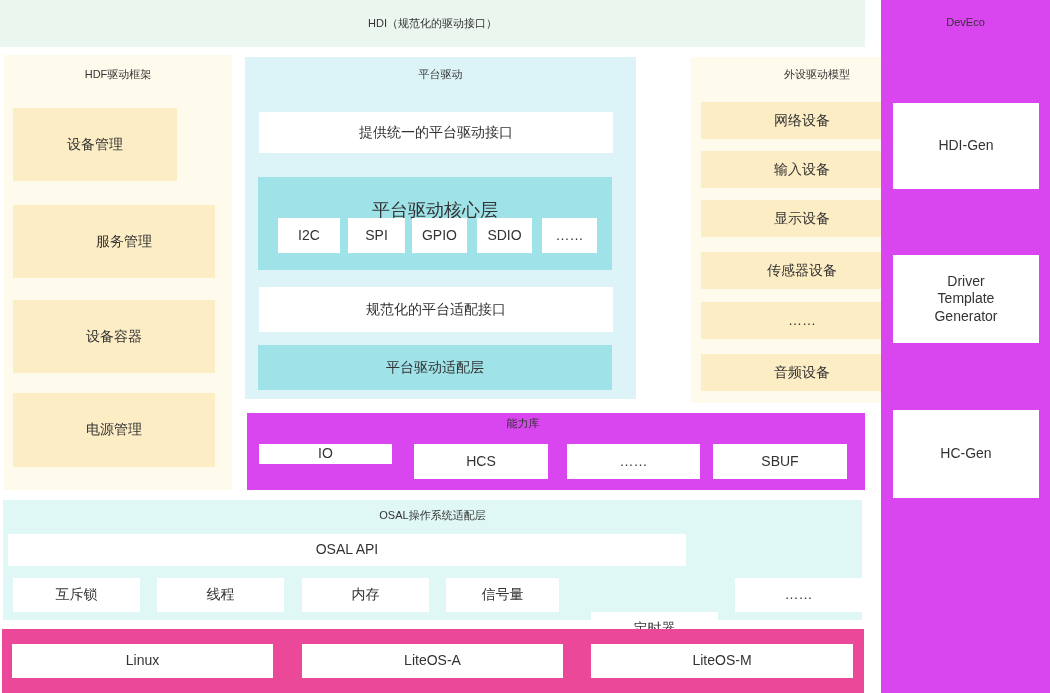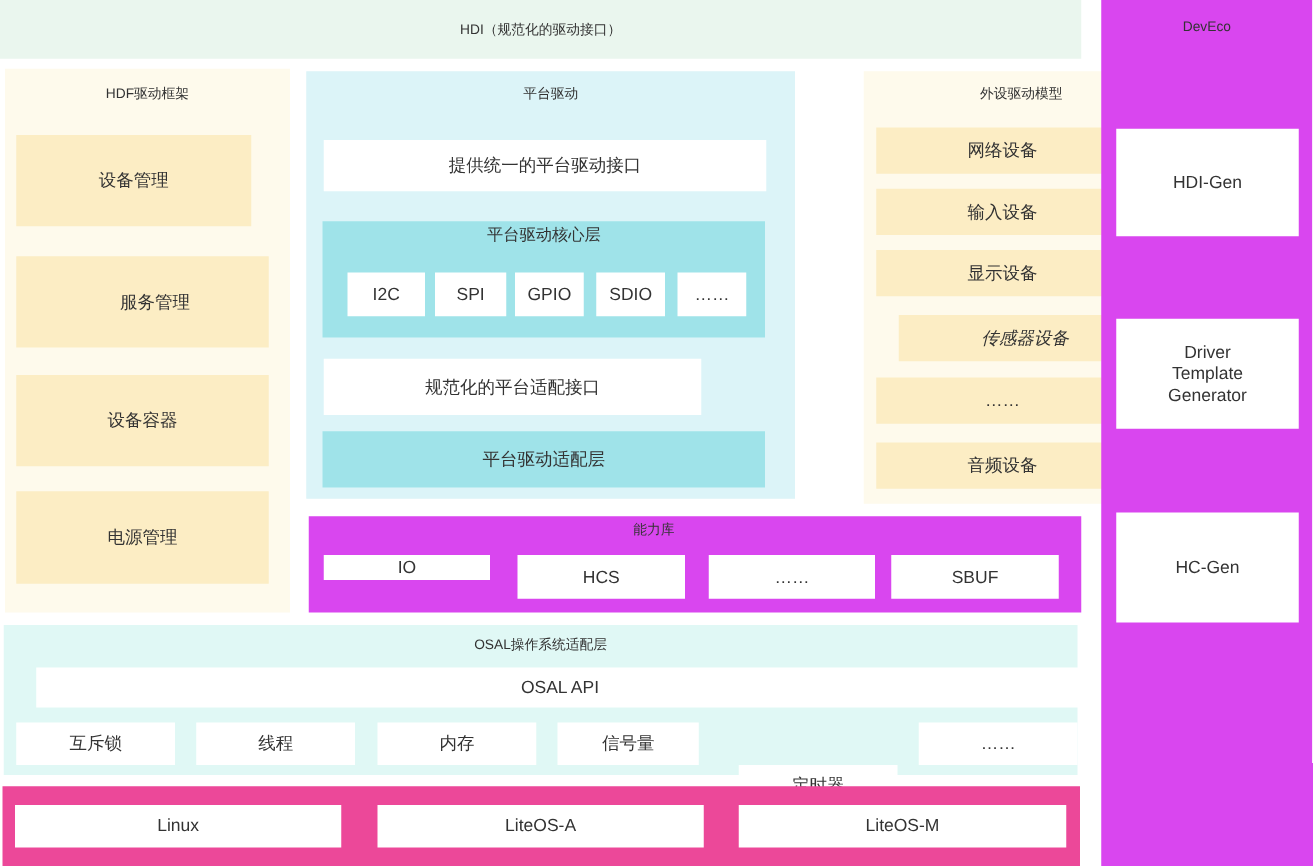--- a/index.html
+++ b/index.html
@@ -24,64 +24,64 @@
 <body>
 
 <div class="canvas">
 
   <div class="abs banner" style="left:0;top:0;width:865px;height:47px;display:flex;align-items:center;justify-content:center;">
     <span class="sec-title">HDI（规范化的驱动接口）</span>
   </div>
 
   <div class="abs cream" style="left:4px;top:55px;width:228px;height:435px;">
     <div class="sec-title" style="padding-top:12px;">HDF驱动框架</div>
-    <div class="abs cbox yellow" style="left:9px;top:53px;width:188px;height:73px;">设备管理</div>
+    <div class="abs cbox yellow" style="left:9px;top:53px;width:164px;height:73px;">设备管理</div>
     <div class="abs cbox yellow" style="left:9px;top:150px;width:202px;height:73px;padding-left:20px;">服务管理</div>
     <div class="abs cbox yellow" style="left:9px;top:245px;width:202px;height:73px;">设备容器</div>
     <div class="abs cbox yellow" style="left:9px;top:338px;width:202px;height:74px;">电源管理</div>
   </div>
 
   <div class="abs cyan" style="left:245px;top:57px;width:391px;height:342px;">
     <div class="sec-title" style="padding-top:10px;">平台驱动</div>
     <div class="abs cbox white" style="left:14px;top:55px;width:354px;height:41px;">提供统一的平台驱动接口</div>
 
     <div class="abs teal" style="left:13px;top:120px;width:354px;height:93px;">
-      <div class="sec-title" style="padding-top:2px;font-size:13px;">平台驱动核心层</div>
+      <div class="sec-title" style="padding-top:21px;font-size:18px;">平台驱动核心层</div>
       <div class="abs cbox white" style="left:20px;top:41px;width:62px;height:35px;">I2C</div>
       <div class="abs cbox white" style="left:90px;top:41px;width:57px;height:35px;">SPI</div>
       <div class="abs cbox white" style="left:154px;top:41px;width:55px;height:35px;">GPIO</div>
       <div class="abs cbox white" style="left:219px;top:41px;width:55px;height:35px;">SDIO</div>
       <div class="abs cbox white" style="left:284px;top:41px;width:55px;height:35px;">……</div>
     </div>
 
-    <div class="abs cbox white" style="left:14px;top:230px;width:302px;height:45px;">规范化的平台适配接口</div>
+    <div class="abs cbox white" style="left:14px;top:230px;width:354px;height:45px;">规范化的平台适配接口</div>
     <div class="abs cbox teal" style="left:13px;top:288px;width:354px;height:45px;">平台驱动适配层</div>
   </div>
 
   <div class="abs cream" style="left:643px;top:57px;width:252px;height:346px;margin-left:48px;">
     <div class="sec-title" style="padding-top:10px;">外设驱动模型</div>
     <div class="abs cbox yellow" style="left:10px;top:45px;width:202px;height:37px;">网络设备</div>
     <div class="abs cbox yellow" style="left:10px;top:94px;width:202px;height:37px;">输入设备</div>
     <div class="abs cbox yellow" style="left:10px;top:143px;width:202px;height:37px;">显示设备</div>
-    <div class="abs cbox yellow" style="left:28px;top:195px;width:202px;height:37px;font-style:italic;">传感器设备</div>
+    <div class="abs cbox yellow" style="left:10px;top:195px;width:202px;height:37px;">传感器设备</div>
     <div class="abs cbox yellow" style="left:10px;top:245px;width:202px;height:37px;">……</div>
     <div class="abs cbox yellow" style="left:10px;top:297px;width:202px;height:37px;">音频设备</div>
   </div>
 
   <div class="abs blue" style="left:247px;top:413px;width:618px;height:77px;">
     <div class="sec-title" style="padding-top:3px;padding-right:66px;">能力库</div>
     <div class="abs cbox white" style="left:12px;top:31px;width:133px;height:20px;">IO</div>
     <div class="abs cbox white" style="left:167px;top:31px;width:134px;height:35px;">HCS</div>
     <div class="abs cbox white" style="left:320px;top:31px;width:133px;height:35px;">……</div>
     <div class="abs cbox white" style="left:466px;top:31px;width:134px;height:35px;">SBUF</div>
   </div>
 
   <div class="abs osalbg" style="left:3px;top:500px;width:859px;height:120px;">
     <div class="sec-title" style="padding-top:8px;">OSAL操作系统适配层</div>
-    <div class="abs cbox white" style="left:26px;top:34px;width:838px;height:32px;">OSAL API</div>
+    <div class="abs cbox white" style="left:5px;top:34px;width:678px;height:32px;">OSAL API</div>
     <div class="abs cbox white" style="left:10px;top:78px;width:127px;height:34px;">互斥锁</div>
     <div class="abs cbox white" style="left:154px;top:78px;width:127px;height:34px;">线程</div>
     <div class="abs cbox white" style="left:299px;top:78px;width:127px;height:34px;">内存</div>
     <div class="abs cbox white" style="left:443px;top:78px;width:113px;height:34px;">信号量</div>
     <div class="abs cbox white" style="left:588px;top:78px;width:127px;height:34px;margin-top:34px;">定时器</div>
     <div class="abs cbox white" style="left:732px;top:78px;width:127px;height:34px;">……</div>
   </div>
 
   <div class="abs kernelbg" style="left:2px;top:629px;width:862px;height:64px;">
     <div class="abs cbox white" style="left:10px;top:15px;width:261px;height:34px;">Linux</div>

